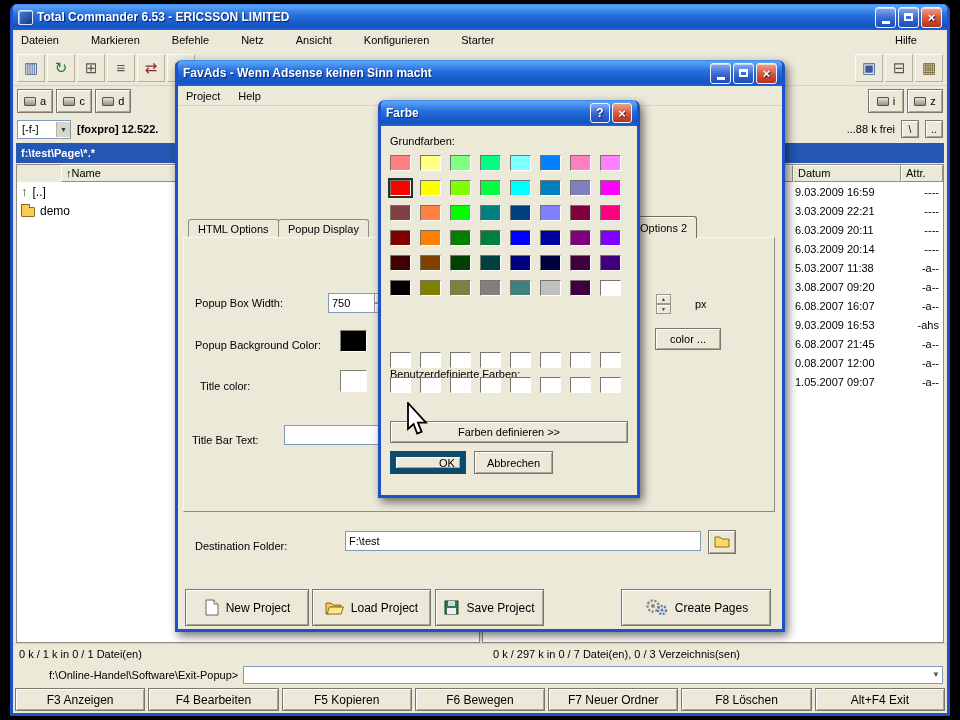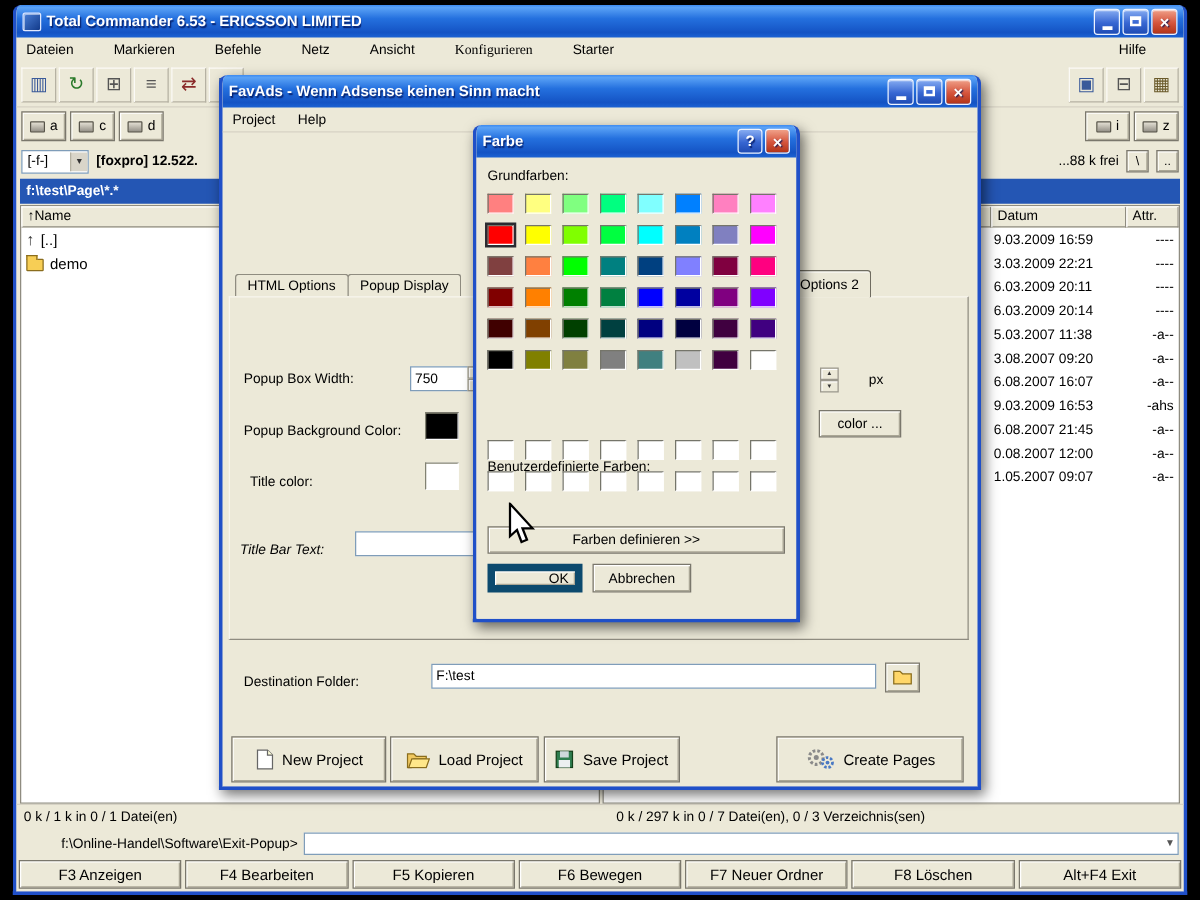--- a/index.html
+++ b/index.html
@@ -53,21 +53,21 @@
   .path-row { height:22px; flex:0 0 auto; display:flex; gap:2px; padding:1px 3px; }
   .path-bar { background:#2456B4; color:#fff; font-weight:bold; display:flex; align-items:center; padding:0 5px; }
   .path-bar.left { width:464px; }
   .path-bar.rightp { flex:1; }
   .panels { flex:1; display:flex; gap:2px; padding:0 3px; min-height:0; }
   .panel { background:#fff; border:1px solid #8f8c80; overflow:hidden; }
   .panel.leftp { width:464px; }
   .panel.rightp { flex:1; position:relative; }
   .phead { height:17px; display:flex; background:#ECE9D8; }
   .hcell { border:1px solid; border-color:#fff #8f8c80 #8f8c80 #fff; padding:1px 4px; white-space:nowrap; overflow:hidden; }
-  .hcell.name { width:226px; }
+  .hcell.name { width:226px;margin-left:44px; }
   .hcell.fill { flex:1; }
   .hcell.blank { width:310px; }
   .hcell.datum { width:108px; }
   .hcell.attr { flex:1; }
   .rows { font-size:12px; }
   .frow { height:19px; display:flex; align-items:center; gap:5px; padding:0 4px; position:relative; }
   .updir-icon { font-weight:bold; color:#3a3a3a; font-size:13px; line-height:1; }
   .folder-icon { width:14px; height:10px; background:#F7CE55; border:1px solid #8a6d1d; border-radius:1px; position:relative; margin-top:2px; }
   .folder-icon::before { content:""; position:absolute; left:-1px; top:-4px; width:7px; height:3px;
                          background:#F7CE55; border:1px solid #8a6d1d; border-bottom:none; }
@@ -143,21 +143,21 @@
           </span>
       </span>
     </div>
     <div class="menubar">
       <span id="tc-menu">
           <div class="menu-item" style="display: inline;">Dateien</div>
           <div class="menu-item" style="display: inline;">Markieren</div>
           <div class="menu-item" style="display: inline;">Befehle</div>
           <div class="menu-item" style="display: inline;">Netz</div>
           <div class="menu-item" style="display: inline;">Ansicht</div>
-          <div class="menu-item" style="display: inline; font-family: Liberation Serif, serif;">Konfigurieren</div>
+          <div class="menu-item" style="display: inline;">Konfigurieren</div>
           <div class="menu-item" style="display: inline;">Starter</div>
         </span>
       <span class="menu-item menu-help">Hilfe</span>
     </div>
     <div class="toolbar">
       <span id="tc-toolbar-left" style="display:flex;gap:2px;">
           <div class="tbbtn">
             <div class="tbglyph" style="color: rgb(58, 90, 154);">▥</div>
           </div>
           <div class="tbbtn">
@@ -361,21 +361,21 @@
       </span>
       <span class="lbl" style="left:517px;top:192px;z-index:4;">px</span>
 
       <span class="lbl" style="left:17px;top:233px;z-index:4;">Popup Background Color:</span>
       <span class="color-swatch" id="bg-color-swatch" style="left: 162px; top: 224px; background: rgb(0, 0, 0);"></span>
       <span class="xp-btn c-btn" style="left:477px;top:222px;width:66px;height:22px;">color ...</span>
 
       <span class="lbl" style="left:22px;top:274px;z-index:4;">Title color:</span>
       <span class="color-swatch" id="title-color-swatch" style="left: 162px; top: 264px; background: rgb(255, 255, 255);"></span>
 
-      <span class="lbl" style="left:14px;top:328px;z-index:4;font-style:italic;">Title Bar Text:</span>
+      <span class="lbl" style="left:14px;top:328px;z-index:4;">Title Bar Text:</span>
       <input class="xp-input" style="left: 106px; top: 319px; width: 272px;" value="">
 
       <span class="lbl" style="left:17px;top:434px;">Destination Folder:</span>
       <input class="xp-input" style="left: 167px; top: 425px; width: 356px;" value="F:\test">
       <span class="fav-browse c-btn" style="left:530px;top:424px;width:28px;height:24px;">
         <span class="fbicon">
             <svg width="16" height="12" viewBox="0 0 16 12">
               <path d="M1 1h5l2 2h7v8H1z" fill="#FFD769" stroke="#8a6d1d"></path>
             </svg>
           </span>

